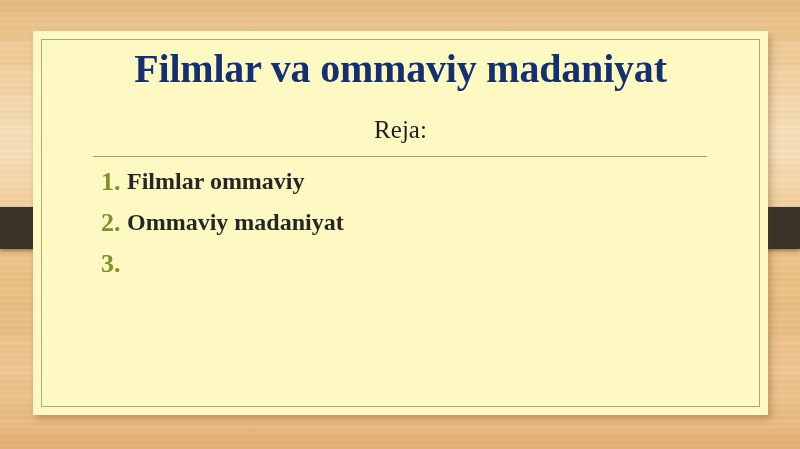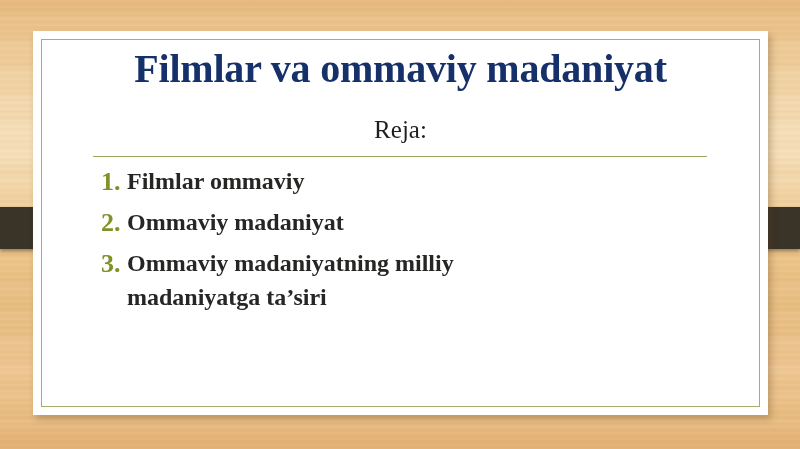--- a/index.html
+++ b/index.html
@@ -77,21 +77,21 @@
     );
   }
 
   
   .card {
     position: absolute;
     left: 33px;
     top: 31px;
     width: 735px;
     height: 384px;
-    background: #ffffff;
+    background: #fef9c3;
     box-shadow: 3px 4px 7px rgba(90,60,25,0.30);
     box-sizing: border-box;
     padding: 8px;
   }
   .card-inner-border {
     position: absolute;
     left: 8px;
     top: 8px;
     right: 8px;
     bottom: 8px;
@@ -212,20 +212,19 @@
         <li class="list-item">
           <span class="num">1.</span>
           <span class="item-text">Filmlar ommaviy</span>
         </li>
         <li class="list-item">
           <span class="num">2.</span>
           <span class="item-text">Ommaviy madaniyat</span>
         </li>
         <li class="list-item">
           <span class="num">3.</span>
-          <span class="item-text">Ommaviy madaniyatning milliy madaniyatga ta’siri</span>
         </li>
       </ul>
 
     </div>
   </div>
 
 </div>
 
 </body></html>

